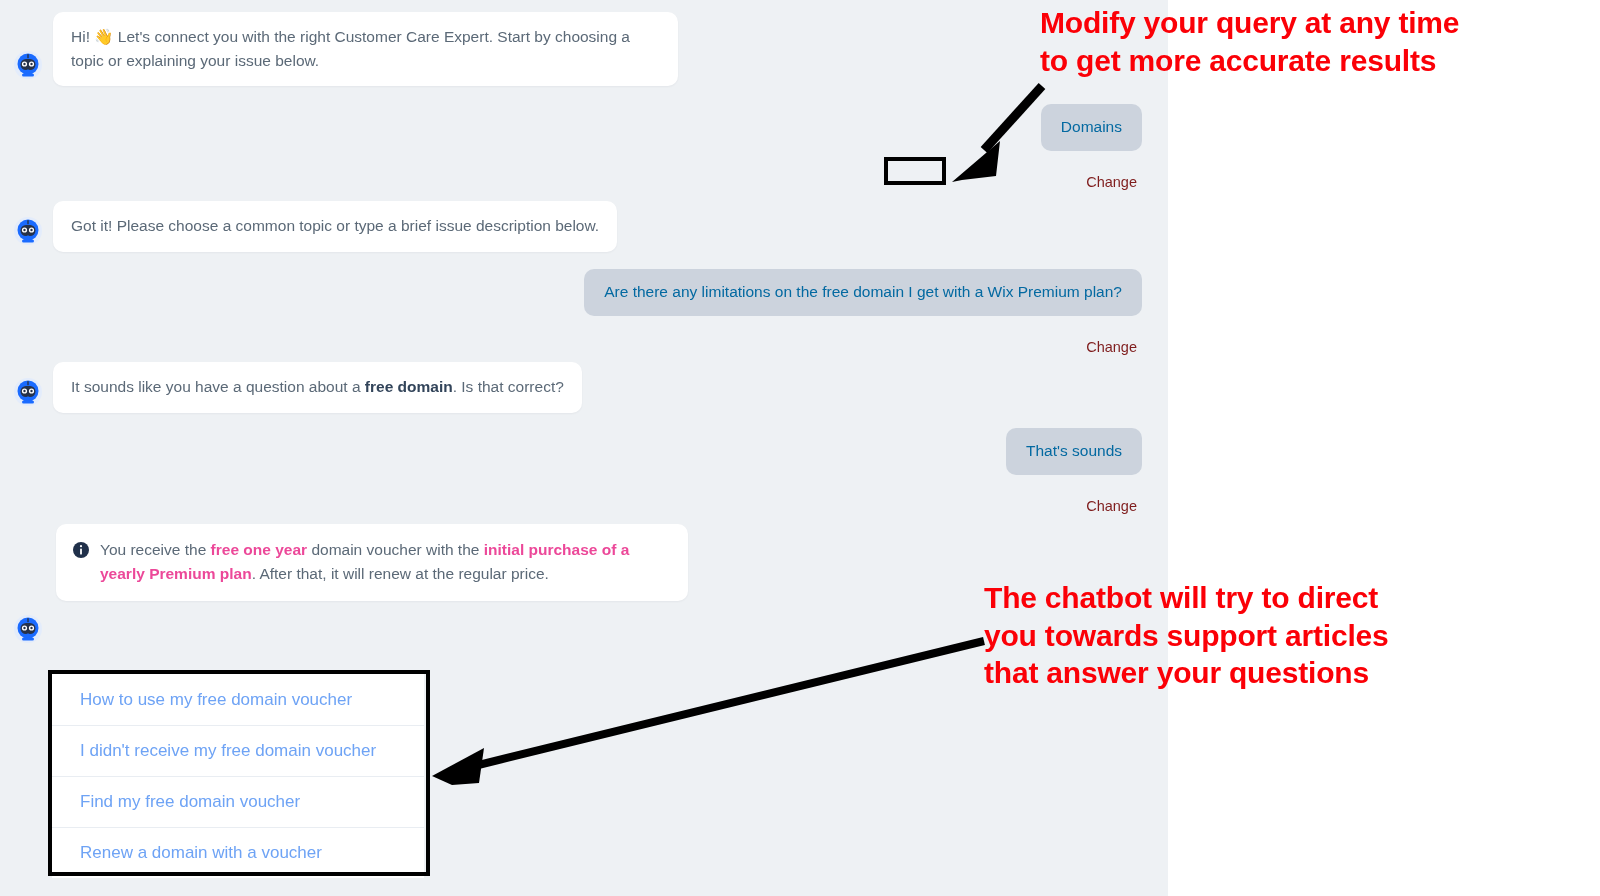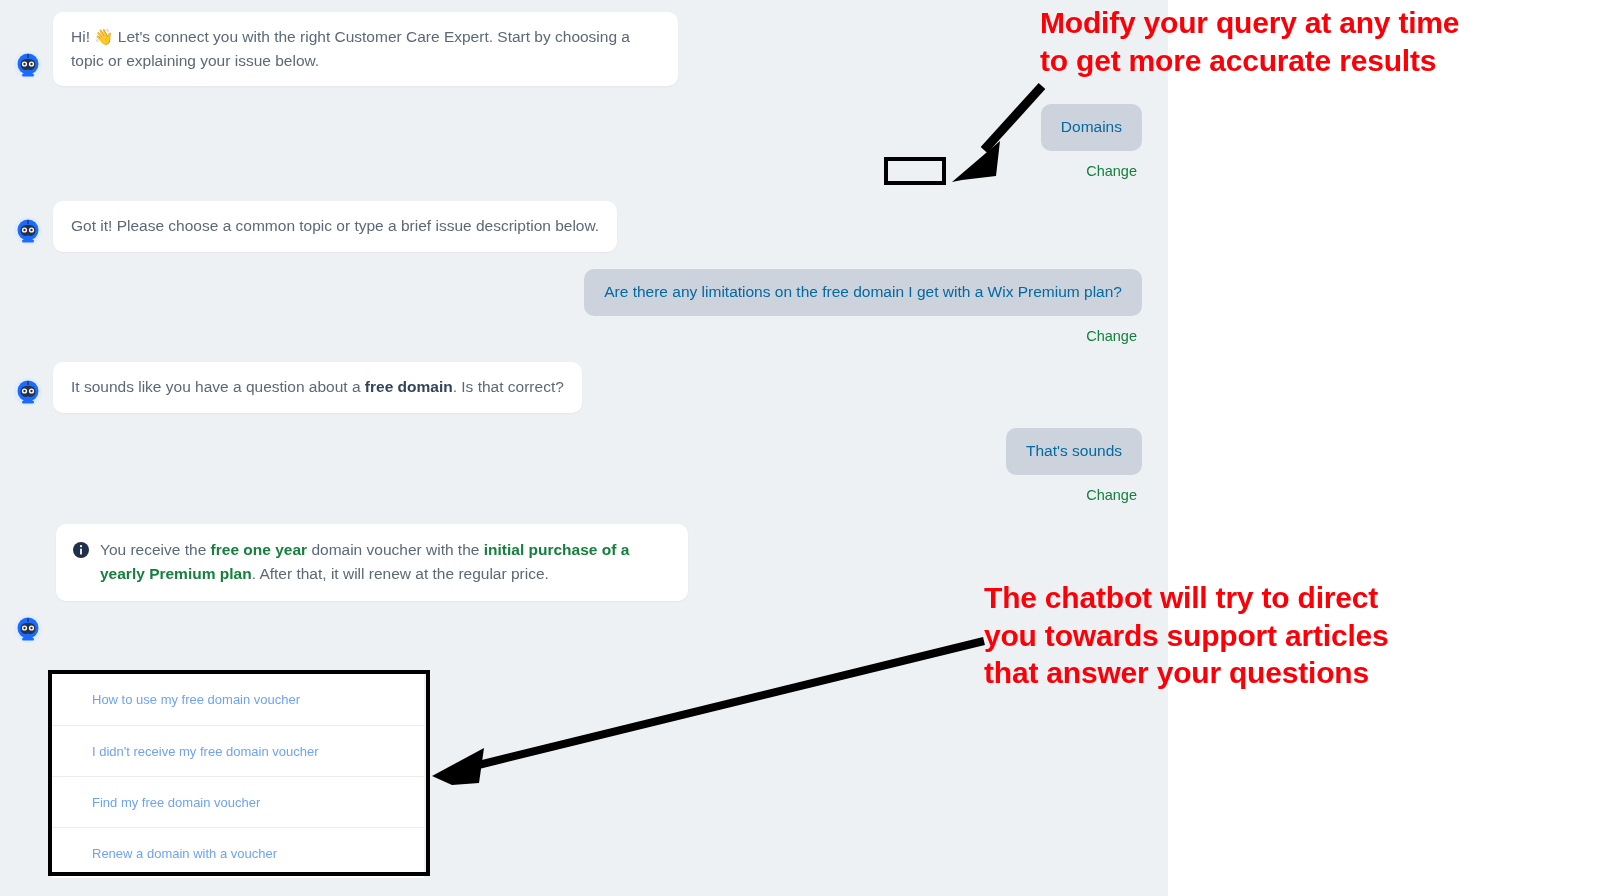--- a/index.html
+++ b/index.html
@@ -66,65 +66,65 @@
   .user-bubble {
     background: #ccd3dd;
     border-radius: 10px;
     padding: 12px 20px 13px 20px;
     color: #0369a1;
     font-size: 15.5px;
     line-height: 1.45;
     box-sizing: border-box;
   }
   .change-link {
-    color: #15803d;
+    color: #7f1d1d;
     font-size: 14.5px;
-    margin-top: 13px;
+    margin-top: 24px;
     margin-right: 5px;
     cursor: pointer;
     line-height: 1;
   }
 
   
   .info-bubble {
     position: absolute;
     background: #ffffff;
     border-radius: 10px;
     padding: 14px 20px 15px 17px;
     color: #5b6977;
     font-size: 15.5px;
     line-height: 1.56;
     display: flex;
     box-shadow: 0 1px 2px rgba(30,45,65,0.05);
     box-sizing: border-box;
   }
-  .info-bubble b { color: #15803d; font-weight: 700; }
+  .info-bubble b { color: #ec4899; font-weight: 700; }
   .info-icon {
     flex: 0 0 16px;
     width: 16px;
     height: 16px;
     margin-right: 11px;
     margin-top: 4px;
   }
   .info-icon svg { display: block; }
 
   
   #options-list {
     position: absolute;
     background: #ffffff;
     box-sizing: border-box;
     overflow: hidden;
   }
   .option-item {
     height: 51px;
     display: flex;
     align-items: center;
-    padding-left: 40px;
+    padding-left: 28px;
     color: #6ea3f5;
-    font-size: 13px;
+    font-size: 17px;
     border-top: 1px solid #e9edf2;
     cursor: pointer;
     box-sizing: border-box;
   }
   .option-item:first-child { border-top: none; }
 
   
   .hl-box {
     position: absolute;
     border: 4px solid #000000;

